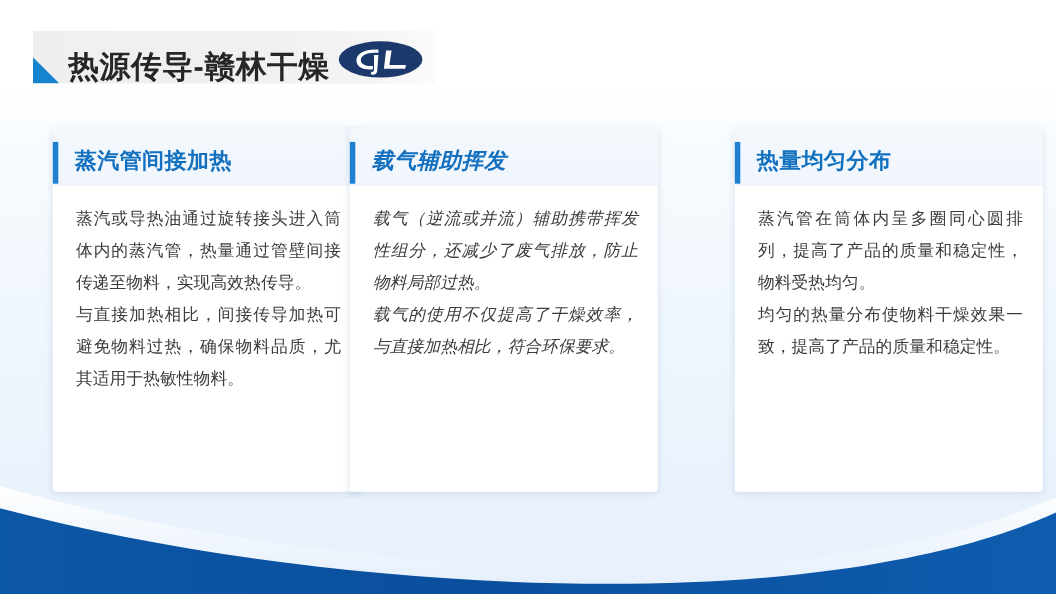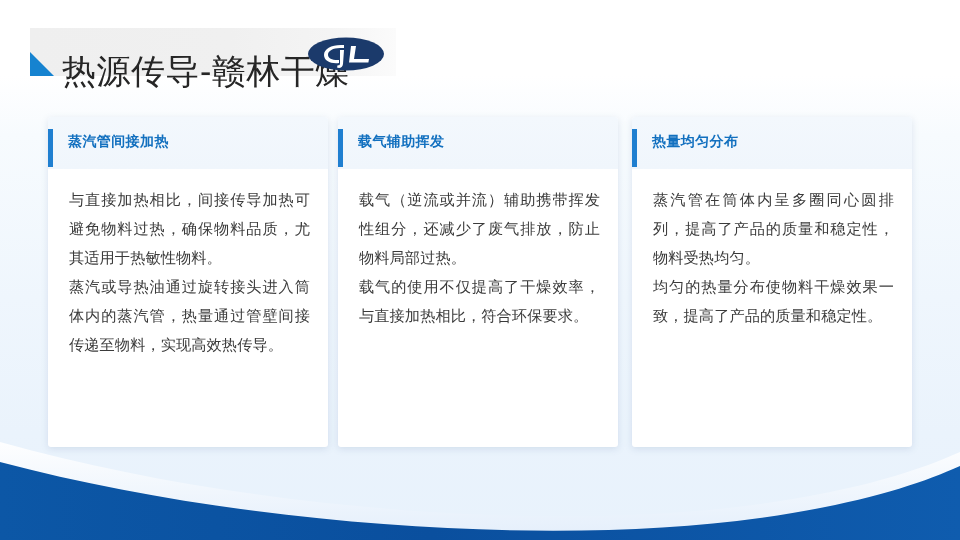--- a/index.html
+++ b/index.html
@@ -52,25 +52,25 @@
     left: 30px;
     top: 52px;
     width: 24px;
     height: 24px;
     background: #1683d0;
     clip-path: polygon(0 0, 100% 100%, 0 100%);
   }
   .header-title {
     position: absolute;
     left: 62px;
-    top: 54px;
+    top: 44px;
     height: 34px;
     line-height: 34px;
-    font-size: 34px;
-    font-weight: normal;
+    font-size: 28px;
+    font-weight: bold;
     color: #262626;
     letter-spacing: 0.5px;
     white-space: nowrap;
   }
   .header-logo {
     position: absolute;
     left: 307px;
     top: 36px;
     width: 78px;
     height: 36px;
@@ -80,42 +80,42 @@
   .card {
     position: absolute;
     top: 117px;
     width: 280px;
     height: 330px;
     background: #ffffff;
     border-radius: 3px;
     box-shadow: 0 2px 7px rgba(90, 120, 160, 0.17);
   }
   #card-0 { left: 48px;  }
-  #card-1 { left: 338px; }
-  #card-2 { left: 632px; }
+  #card-1 { left: 318px; font-style: italic; }
+  #card-2 { left: 668px; }
 
   .card-head {
     position: relative;
     height: 52px;
     background: linear-gradient(180deg, #f3f8fd 0%, #f0f6fc 100%);
     border-radius: 3px 3px 0 0;
   }
   .card-accent {
     position: absolute;
     left: 0;
     top: 12px;
     width: 5px;
     height: 38px;
     background: #1f7fd0;
   }
   .card-title {
     position: absolute;
     left: 20px;
     top: 16px;
-    font-size: 14px;
+    font-size: 20px;
     font-weight: bold;
     color: #1270bf;
     letter-spacing: 0.4px;
     white-space: nowrap;
   }
   .card-body {
     padding: 16px 18px 0 21px;
   }
   .card-para {
     margin: 0;
@@ -158,22 +158,22 @@
     <path d="M33 14 L37 14 L36 28 C35.6 31.5, 33 32.5, 30 31.6 L30.6 29.2 C32 29.6, 32.8 29.2, 33 27.4 Z" fill="#ffffff"></path>
     <path d="M44 10 L49 10 L47 23 L62 23 L61.4 26.6 L42 26.6 Z" fill="#ffffff"></path>
   </svg>
 
   <div class="card" id="card-0">
     <div class="card-head">
       <span class="card-accent"></span>
       <span class="card-title">蒸汽管间接加热</span>
     </div>
     <div class="card-body">
+      <p class="card-para">蒸汽或导热油通过旋转接头进入筒体内的蒸汽管，热量通过管壁间接传递至物料，实现高效热传导。</p>
       <p class="card-para">与直接加热相比，间接传导加热可避免物料过热，确保物料品质，尤其适用于热敏性物料。</p>
-      <p class="card-para">蒸汽或导热油通过旋转接头进入筒体内的蒸汽管，热量通过管壁间接传递至物料，实现高效热传导。</p>
     </div>
   </div>
 
   <div class="card" id="card-1">
     <div class="card-head">
       <span class="card-accent"></span>
       <span class="card-title">载气辅助挥发</span>
     </div>
     <div class="card-body">
       <p class="card-para">载气（逆流或并流）辅助携带挥发性组分，还减少了废气排放，防止物料局部过热。</p>

